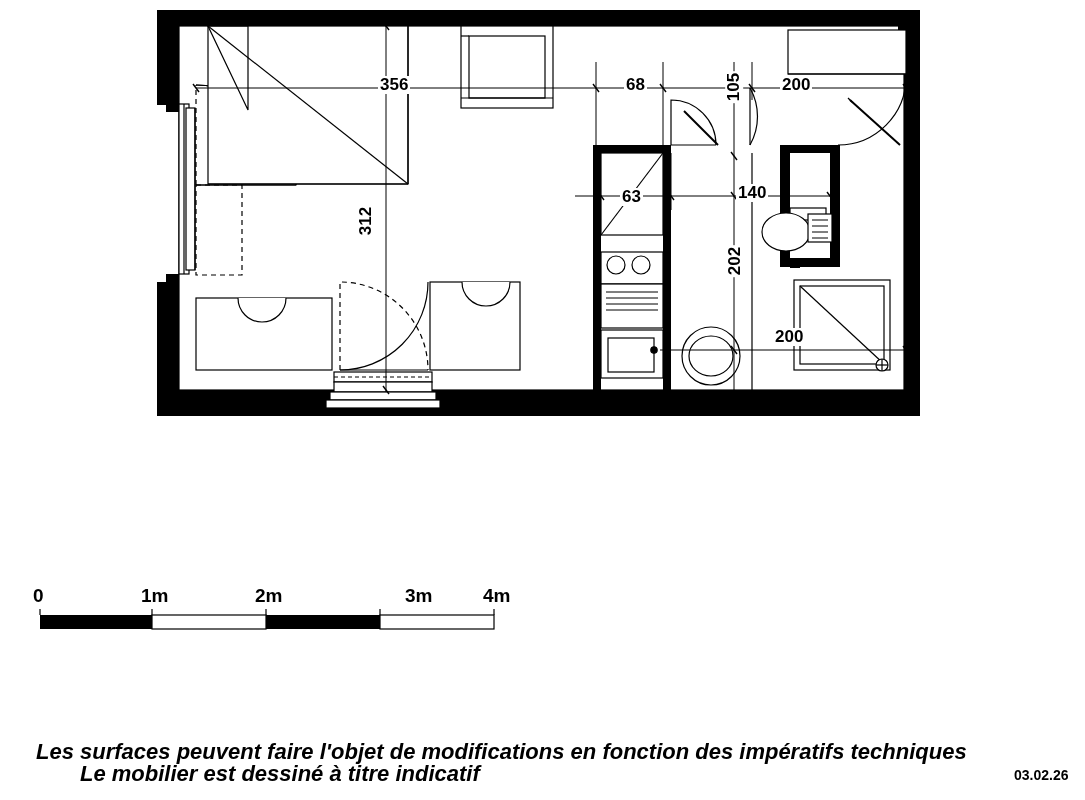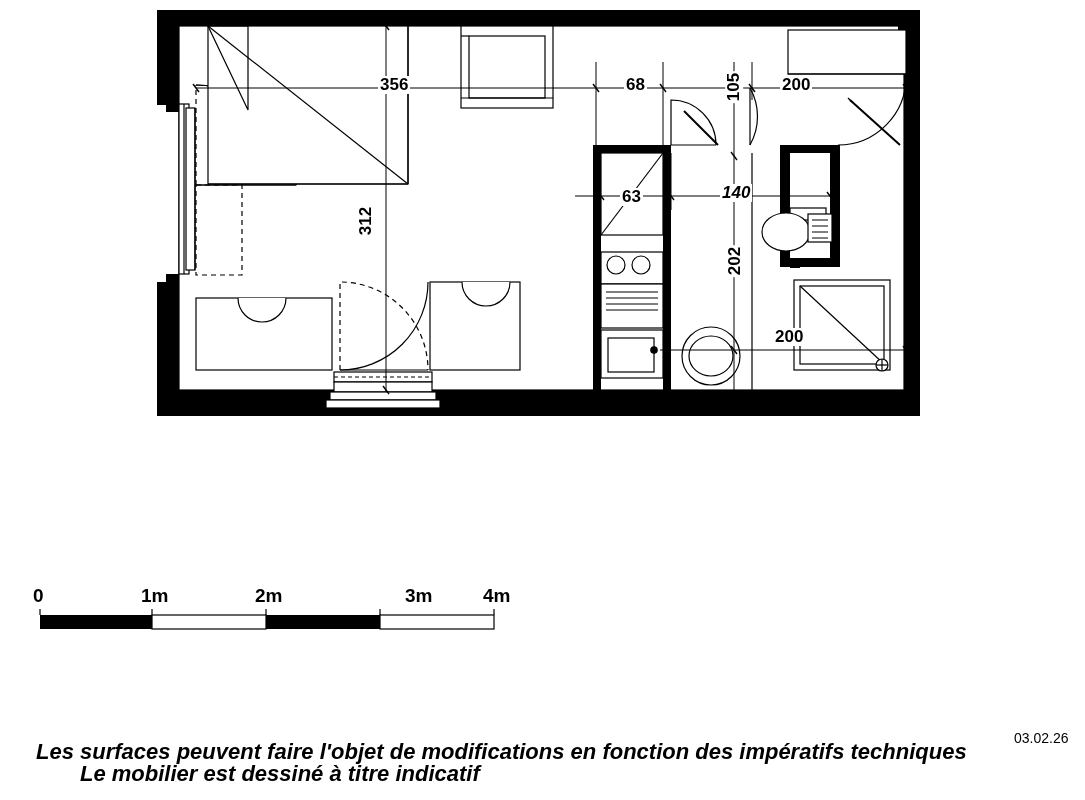--- a/index.html
+++ b/index.html
@@ -253,32 +253,32 @@
   <div class="dim-label" style="left:378px; top:76px;">356</div>
 
   <div class="dim-label" style="left:624px; top:76px;">68</div>
 
   <div class="dim-label vert" style="left:718px; top:78px;">105</div>
 
   <div class="dim-label" style="left:780px; top:76px;">200</div>
 
   <div class="dim-label" style="left:620px; top:180px;margin-top:8px;">63</div>
 
-  <div class="dim-label" style="left:720px; top:184px;font-style:italic;">140</div>
+  <div class="dim-label" style="left:736px; top:184px;">140</div>
 
   <div class="dim-label vert" style="left:350px; top:212px;">312</div>
 
   <div class="dim-label vert" style="left:719px; top:252px;">202</div>
 
   <div class="dim-label" style="left:773px; top:328px;">200</div>
 
   <div class="scale-label" style="left:33px; top:585px;">0</div>
   <div class="scale-label" style="left:141px; top:585px;">1m</div>
   <div class="scale-label" style="left:255px; top:585px;">2m</div>
   <div class="scale-label" style="left:369px; top:585px;margin-left:36px;">3m</div>
   <div class="scale-label" style="left:483px; top:585px;">4m</div>
 
   <div class="footnote" style="left:36px; top:739px;">Les surfaces peuvent faire l'objet de modifications en fonction des impératifs techniques</div>
   <div class="footnote" style="left:36px; top:761px;margin-left:44px;">Le mobilier est dessiné à titre indicatif</div>
 
-  <div class="date-stamp" style="left:1014px; top:730px;">03.02.26</div>
+  <div class="date-stamp" style="left:1014px; top:767px;font-weight:bold;">03.02.26</div>
 
 </div>
 
 </body></html>

